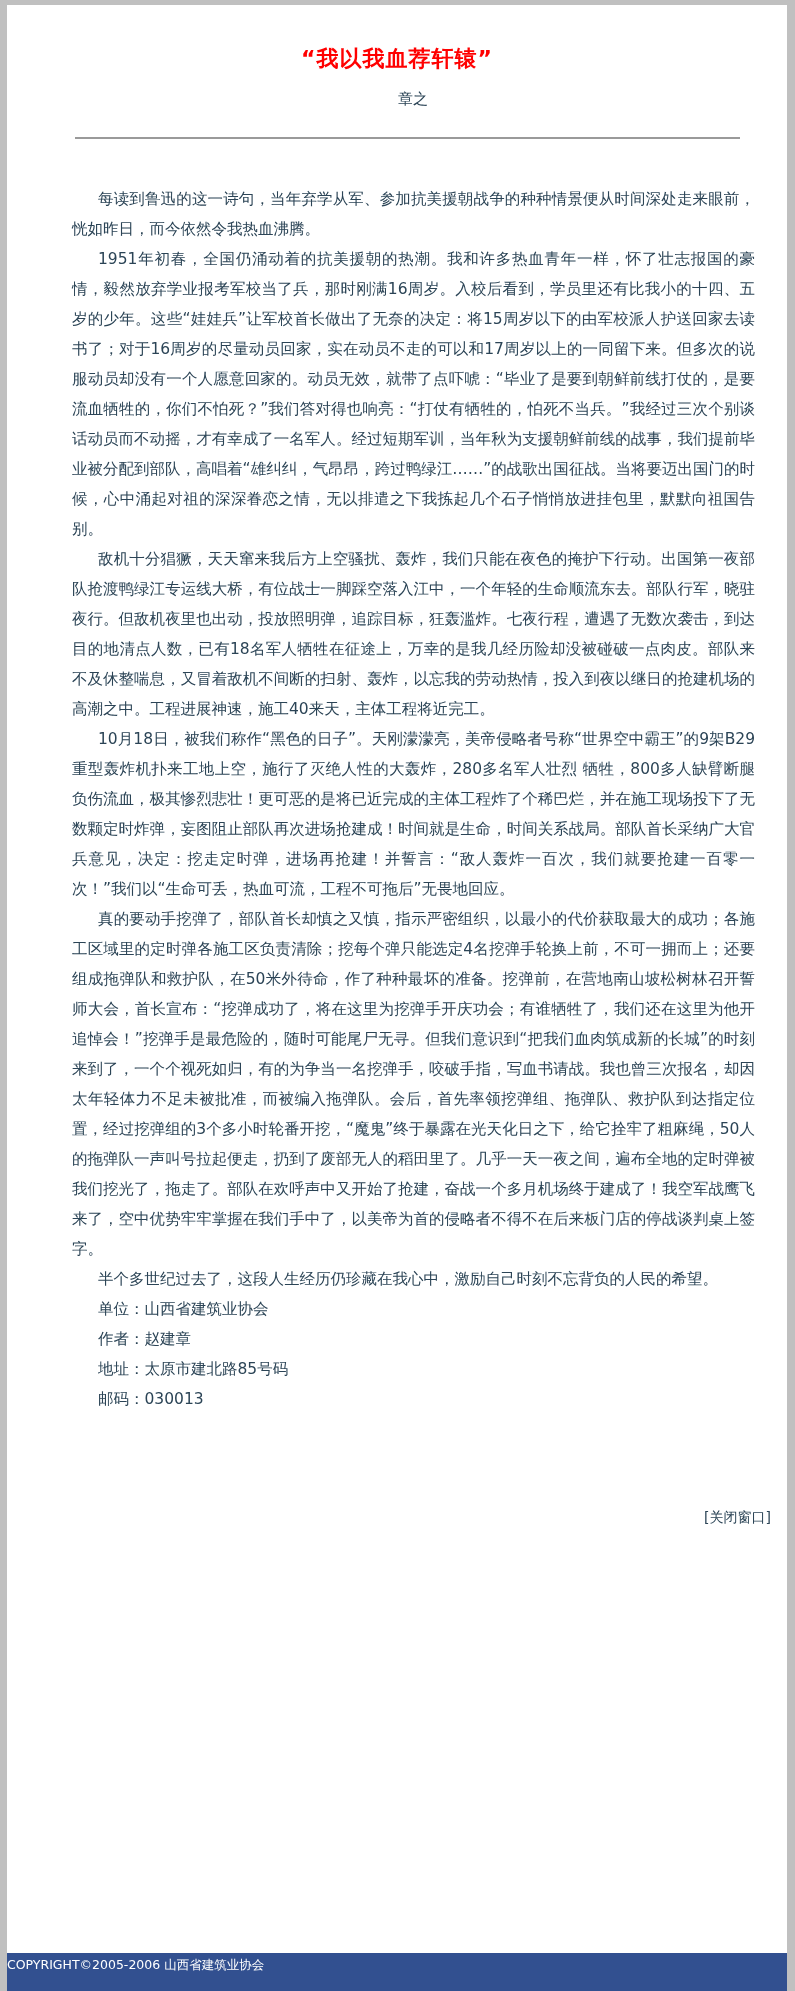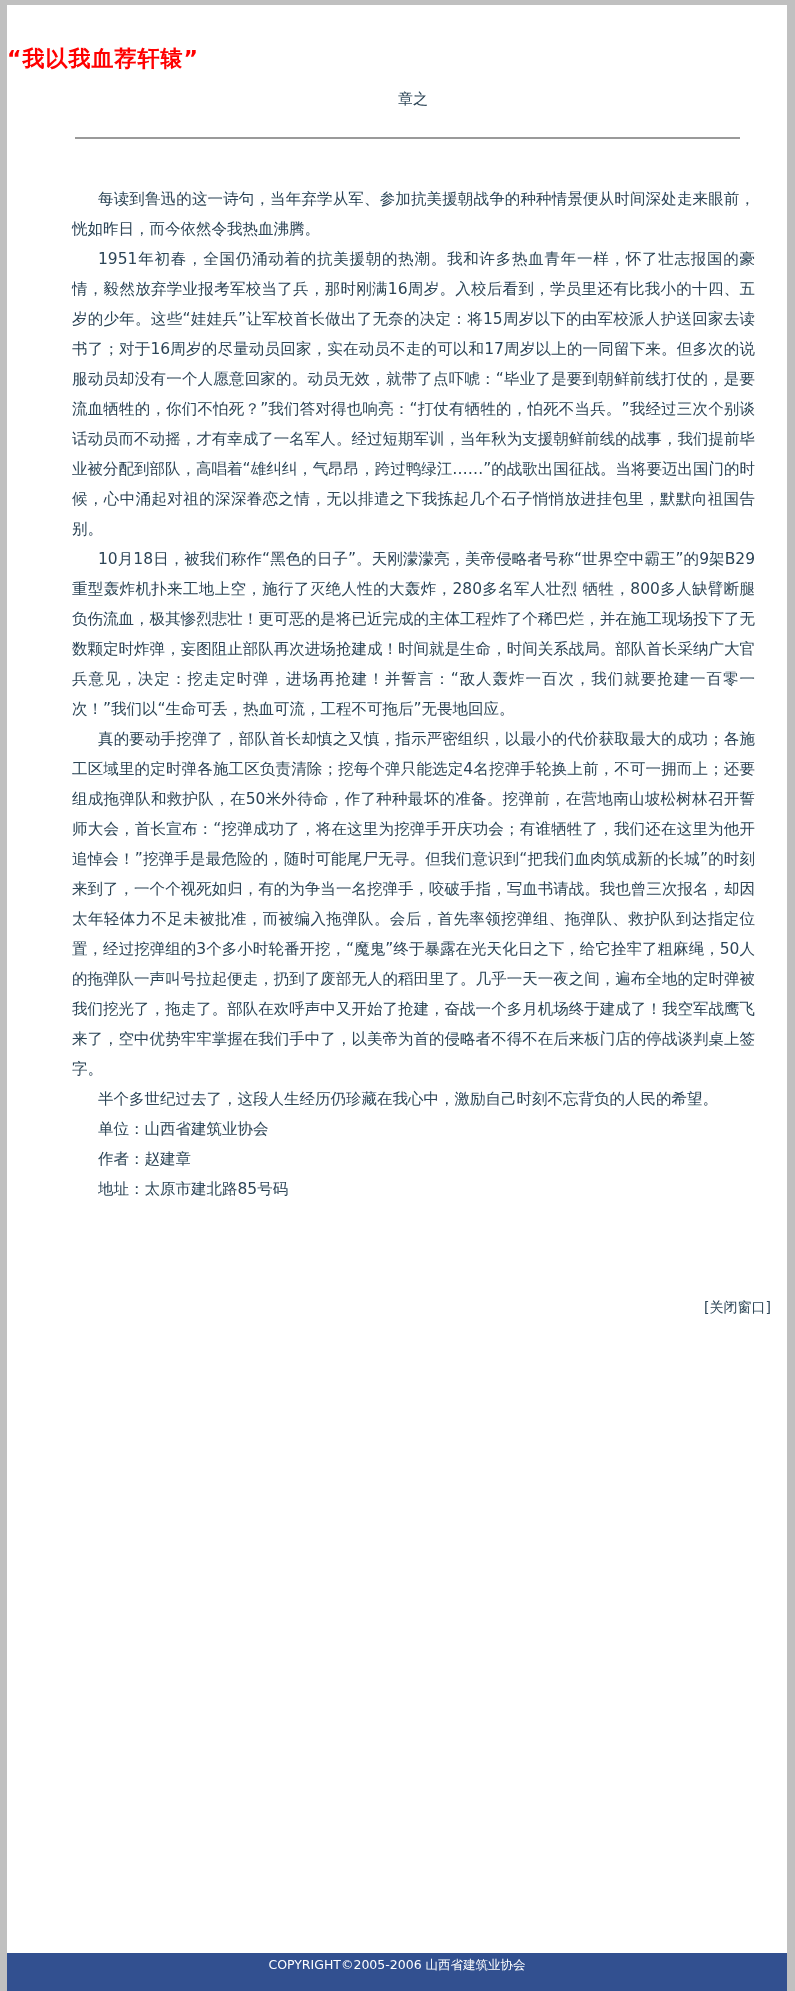--- a/index.html
+++ b/index.html
@@ -13,21 +13,21 @@
     width: 780px;
     height: 1986px;
     margin: 5px 8px 0 7px;
     background: #ffffff;
     display: flex;
     flex-direction: column;
     padding-top: 42px;
   }
   .title {
     margin: 0;
-    text-align: left;
+    text-align: center;
     color: #ff0000;
     font-size: 22px;
     font-weight: bold;
     letter-spacing: 1px;
     line-height: 24px;
   }
   .byline {
     margin-top: 20px;
     text-align: center;
     color: #2b4456;
@@ -72,47 +72,49 @@
   .close-row a {
     color: #2b4456;
     text-decoration: none;
     cursor: pointer;
   }
   .footer {
     margin-top: auto;
     height: 38px;
     background: #325090;
     color: #ffffff;
-    text-align: center;
+    text-align: left;
     font-size: 12.5px;
     line-height: 17px;
     padding-top: 3px;
     box-sizing: border-box;
   }
 </style>
 </head>
 <body>
 
 <div class="page">
 
   <h1 class="title">“我以我血荐轩辕”</h1>
   <div class="byline">章之</div>
 
   <hr class="divider">
 
   <div class="article">
     <p>每读到鲁迅的这一诗句，当年弃学从军、参加抗美援朝战争的种种情景便从时间深处走来眼前，恍如昨日，而今依然令我热血沸腾。</p>
     <p>1951年初春，全国仍涌动着的抗美援朝的热潮。我和许多热血青年一样，怀了壮志报国的豪情，毅然放弃学业报考军校当了兵，那时刚满16周岁。入校后看到，学员里还有比我小的十四、五岁的少年。这些“娃娃兵”让军校首长做出了无奈的决定：将15周岁以下的由军校派人护送回家去读书了；对于16周岁的尽量动员回家，实在动员不走的可以和17周岁以上的一同留下来。但多次的说服动员却没有一个人愿意回家的。动员无效，就带了点吓唬：“毕业了是要到朝鲜前线打仗的，是要流血牺牲的，你们不怕死？”我们答对得也响亮：“打仗有牺牲的，怕死不当兵。”我经过三次个别谈话动员而不动摇，才有幸成了一名军人。经过短期军训，当年秋为支援朝鲜前线的战事，我们提前毕业被分配到部队，高唱着“雄纠纠，气昂昂，跨过鸭绿江……”的战歌出国征战。当将要迈出国门的时候，心中涌起对祖的深深眷恋之情，无以排遣之下我拣起几个石子悄悄放进挂包里，默默向祖国告别。</p>
+    <p>敌机十分猖獗，天天窜来我后方上空骚扰、轰炸，我们只能在夜色的掩护下行动。出国第一夜部队抢渡鸭绿江专运线大桥，有位战士一脚踩空落入江中，一个年轻的生命顺流东去。部队行军，晓驻夜行。但敌机夜里也出动，投放照明弹，追踪目标，狂轰滥炸。七夜行程，遭遇了无数次袭击，到达目的地清点人数，已有18名军人牺牲在征途上，万幸的是我几经历险却没被碰破一点肉皮。部队来不及休整喘息，又冒着敌机不间断的扫射、轰炸，以忘我的劳动热情，投入到夜以继日的抢建机场的高潮之中。工程进展神速，施工40来天，主体工程将近完工。</p>
     <p>10月18日，被我们称作“黑色的日子”。天刚濛濛亮，美帝侵略者号称“世界空中霸王”的9架B29重型轰炸机扑来工地上空，施行了灭绝人性的大轰炸，280多名军人壮烈 牺牲，800多人缺臂断腿负伤流血，极其惨烈悲壮！更可恶的是将已近完成的主体工程炸了个稀巴烂，并在施工现场投下了无数颗定时炸弹，妄图阻止部队再次进场抢建成！时间就是生命，时间关系战局。部队首长采纳广大官兵意见，决定：挖走定时弹，进场再抢建！并誓言：“敌人轰炸一百次，我们就要抢建一百零一次！”我们以“生命可丢，热血可流，工程不可拖后”无畏地回应。</p>
     <p>真的要动手挖弹了，部队首长却慎之又慎，指示严密组织，以最小的代价获取最大的成功；各施工区域里的定时弹各施工区负责清除；挖每个弹只能选定4名挖弹手轮换上前，不可一拥而上；还要组成拖弹队和救护队，在50米外待命，作了种种最坏的准备。挖弹前，在营地南山坡松树林召开誓师大会，首长宣布：“挖弹成功了，将在这里为挖弹手开庆功会；有谁牺牲了，我们还在这里为他开追悼会！”挖弹手是最危险的，随时可能尾尸无寻。但我们意识到“把我们血肉筑成新的长城”的时刻来到了，一个个视死如归，有的为争当一名挖弹手，咬破手指，写血书请战。我也曾三次报名，却因太年轻体力不足未被批准，而被编入拖弹队。会后，首先率领挖弹组、拖弹队、救护队到达指定位置，经过挖弹组的3个多小时轮番开挖，“魔鬼”终于暴露在光天化日之下，给它拴牢了粗麻绳，50人的拖弹队一声叫号拉起便走，扔到了废部无人的稻田里了。几乎一天一夜之间，遍布全地的定时弹被我们挖光了，拖走了。部队在欢呼声中又开始了抢建，奋战一个多月机场终于建成了！我空军战鹰飞来了，空中优势牢牢掌握在我们手中了，以美帝为首的侵略者不得不在后来板门店的停战谈判桌上签字。</p>
     <p>半个多世纪过去了，这段人生经历仍珍藏在我心中，激励自己时刻不忘背负的人民的希望。</p>
 
     <p class="sig">单位：山西省建筑业协会</p>
     <p class="sig">作者：赵建章</p>
     <p class="sig">地址：太原市建北路85号码</p>
+    <p class="sig">邮码：030013</p>
   </div>
 
   <div class="close-row">
     <a>[关闭窗口]</a>
   </div>
 
   <div class="footer">
     <div>COPYRIGHT©2005-2006 山西省建筑业协会</div>
   </div>
 

